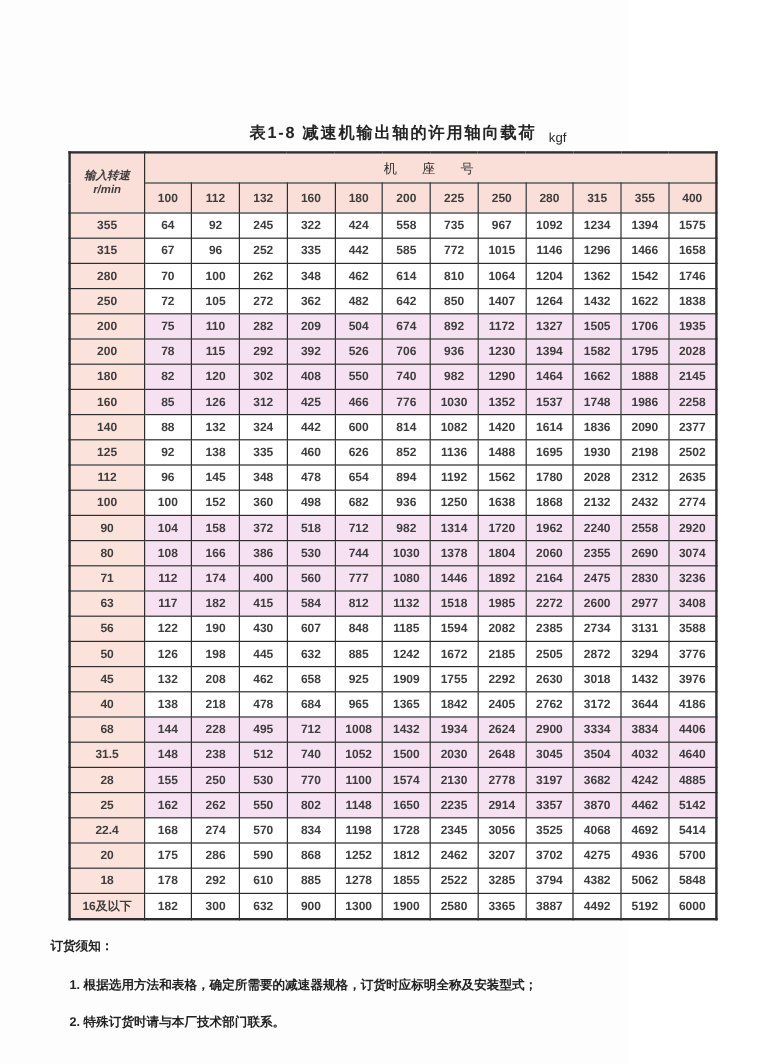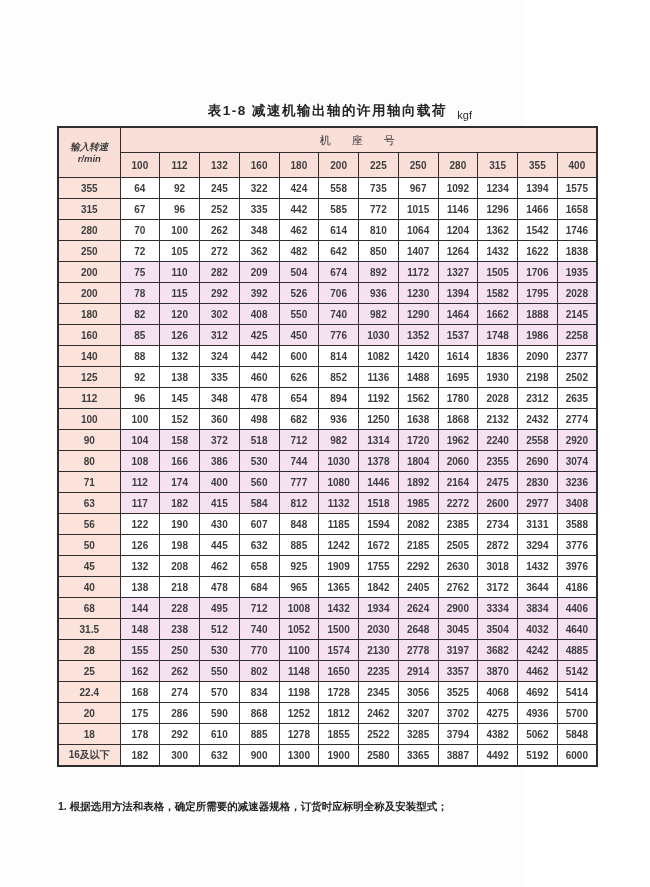--- a/index.html
+++ b/index.html
@@ -227,21 +227,21 @@
           <td>1662</td>
           <td>1888</td>
           <td>2145</td>
         </tr>
         <tr class="shaded">
           <th>160</th>
           <td>85</td>
           <td>126</td>
           <td>312</td>
           <td>425</td>
-          <td>450</td>
+          <td>466</td>
           <td>776</td>
           <td>1030</td>
           <td>1352</td>
           <td>1537</td>
           <td>1748</td>
           <td>1986</td>
           <td>2258</td>
         </tr>
         <tr>
           <th>140</th>
@@ -540,18 +540,20 @@
           <td>3365</td>
           <td>3887</td>
           <td>4492</td>
           <td>5192</td>
           <td>6000</td>
         </tr>
       </tbody>
   </table>
 
   <div class="notes">
+    <div>订货须知：</div>
     <div id="notes-items">
         <div class="note-item">1. 根据选用方法和表格，确定所需要的减速器规格，订货时应标明全称及安装型式；</div>
+        <div class="note-item">2. 特殊订货时请与本厂技术部门联系。</div>
       </div>
   </div>
 
 </div>
 
 </body></html>

